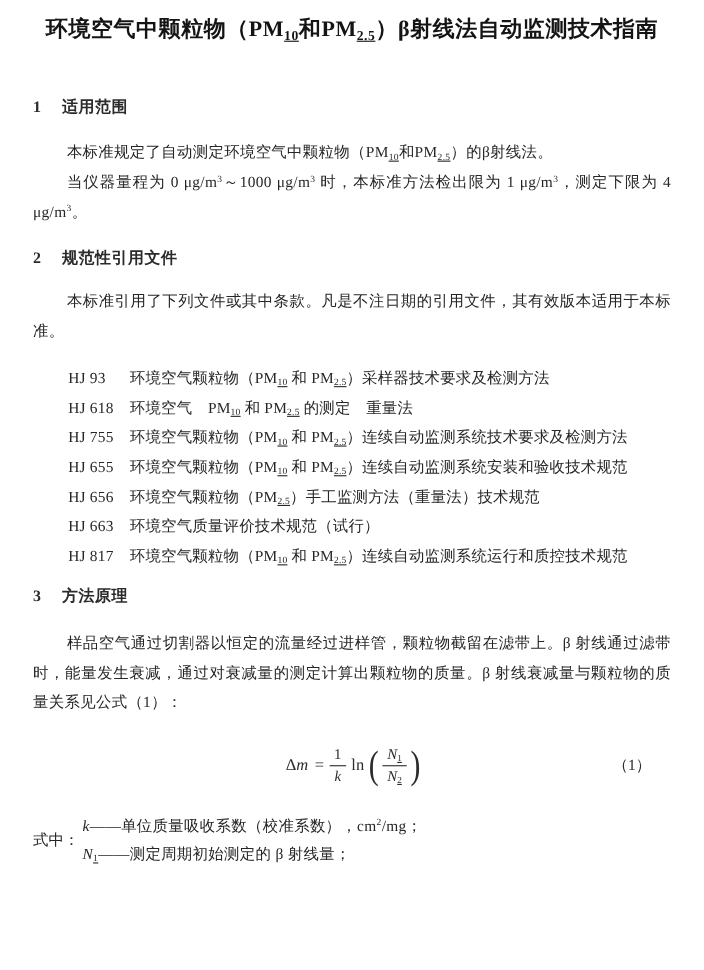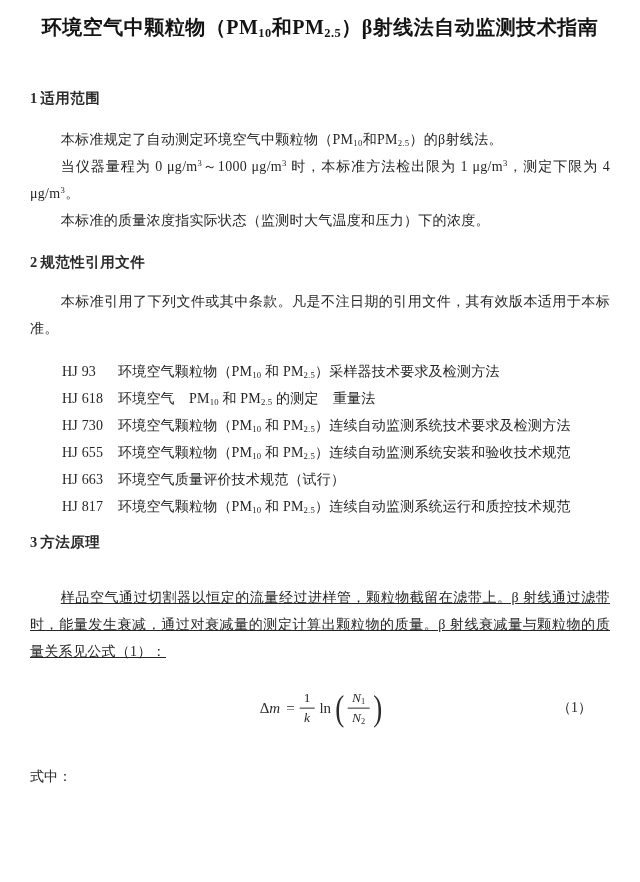--- a/index.html
+++ b/index.html
@@ -31,50 +31,50 @@
   }
   .sec-heading {
     display: flex;
     align-items: baseline;
     font-weight: 700;
     font-size: 14.5px;
     color: #2b2b2b;
     line-height: 20px;
   }
   .sec-num { flex: none; }
-  .sec-text { margin-left: 3px; letter-spacing: 0.5px; }
+  .sec-text { margin-left: 19px; letter-spacing: 0.5px; }
   .sec-heading.s1 { margin-top: 46px; }
   .sec-heading.s2 { margin-top: 18px; }
   .sec-heading.s3 { margin-top: 12px; }
 
   p.body-para {
     margin: 0;
     font-size: 14px;
     line-height: 27px;
     text-align: justify;
     text-indent: 2.2em;
     letter-spacing: 0.3px;
   }
   .para-group-1 { margin-top: 18px; }
   .para-group-2 { margin-top: 16px; }
-  .para-group-3 { margin-top: 32px; text-decoration: underline; }
+  .para-group-3 { margin-top: 20px; }
 
   .ref-list { margin-top: 16px; }
   .ref-row {
     display: flex;
     margin: 0;
     padding-left: 32px;
     font-size: 14px;
     line-height: 27px;
     letter-spacing: 0.2px;
   }
   .ref-code { flex: none; width: 56px; }
   .ref-title { flex: 1; }
 
-  sub { font-size: 62%; vertical-align: -0.25em; line-height: 0; }
+  sub { font-size: 62%; vertical-align: -0.25em; line-height: 0; text-decoration: underline; }
   sup { font-size: 62%; vertical-align: 0.55em; line-height: 0; }
 
   
   .formula-wrap {
     position: relative;
     margin-top: 14px;
     height: 58px;
   }
   .equation {
     position: absolute;
@@ -144,45 +144,48 @@
 
   <div class="doc-title">环境空气中颗粒物（PM<sub>10</sub>和PM<sub>2.5</sub>）β射线法自动监测技术指南</div>
 
   <div class="sec-heading s1">
     <span class="sec-num">1</span>
     <span class="sec-text">适用范围</span>
   </div>
   <div class="para-group-1">
     <p class="body-para">本标准规定了自动测定环境空气中颗粒物（PM<sub>10</sub>和PM<sub>2.5</sub>）的β射线法。</p>
     <p class="body-para">当仪器量程为 0 μg/m<sup>3</sup>～1000 μg/m<sup>3</sup> 时，本标准方法检出限为 1 μg/m<sup>3</sup>，测定下限为 4 μg/m<sup>3</sup>。</p>
-    <p class="body-para">本标准的质量浓度指实际状态（监测时大气温度和压力）下的浓度。</p>
   </div>
 
   <div class="sec-heading s2">
     <span class="sec-num">2</span>
     <span class="sec-text">规范性引用文件</span>
   </div>
   <div class="para-group-2">
     <p class="body-para">本标准引用了下列文件或其中条款。凡是不注日期的引用文件，其有效版本适用于本标准。</p>
     <div class="ref-list">
       <p class="ref-row">
         <span class="ref-code">HJ 93</span>
         <span class="ref-title">环境空气颗粒物（PM<sub>10</sub> 和 PM<sub>2.5</sub>）采样器技术要求及检测方法</span>
       </p>
       <p class="ref-row">
         <span class="ref-code">HJ 618</span>
         <span class="ref-title">环境空气　PM<sub>10</sub> 和 PM<sub>2.5</sub> 的测定　重量法</span>
       </p>
       <p class="ref-row">
-        <span class="ref-code">HJ 730</span>
+        <span class="ref-code">HJ 755</span>
         <span class="ref-title">环境空气颗粒物（PM<sub>10</sub> 和 PM<sub>2.5</sub>）连续自动监测系统技术要求及检测方法</span>
       </p>
       <p class="ref-row">
         <span class="ref-code">HJ 655</span>
         <span class="ref-title">环境空气颗粒物（PM<sub>10</sub> 和 PM<sub>2.5</sub>）连续自动监测系统安装和验收技术规范</span>
+      </p>
+      <p class="ref-row">
+        <span class="ref-code">HJ 656</span>
+        <span class="ref-title">环境空气颗粒物（PM<sub>2.5</sub>）手工监测方法（重量法）技术规范</span>
       </p>
       <p class="ref-row">
         <span class="ref-code">HJ 663</span>
         <span class="ref-title">环境空气质量评价技术规范（试行）</span>
       </p>
       <p class="ref-row">
         <span class="ref-code">HJ 817</span>
         <span class="ref-title">环境空气颗粒物（PM<sub>10</sub> 和 PM<sub>2.5</sub>）连续自动监测系统运行和质控技术规范</span>
       </p>
     </div>
@@ -210,15 +213,21 @@
         <span class="num"><i>N</i><sub>1</sub></span>
         <span class="den"><i>N</i><sub>2</sub></span>
       </span>
       <span class="bigparen">)</span>
     </span>
     <span class="eq-num">（1）</span>
   </div>
 
   <div class="where-block">
     <span class="where-label">式中：</span>
+    <p class="term">
+      <span class="term-symbol"><i>k</i></span><span class="term-desc">——单位质量吸收系数（校准系数），cm<sup>2</sup>/mg；</span>
+    </p>
+    <p class="term">
+      <span class="term-symbol"><i>N</i><sub>1</sub></span><span class="term-desc">——测定周期初始测定的 β 射线量；</span>
+    </p>
   </div>
 
 </div>
 
 </body></html>

